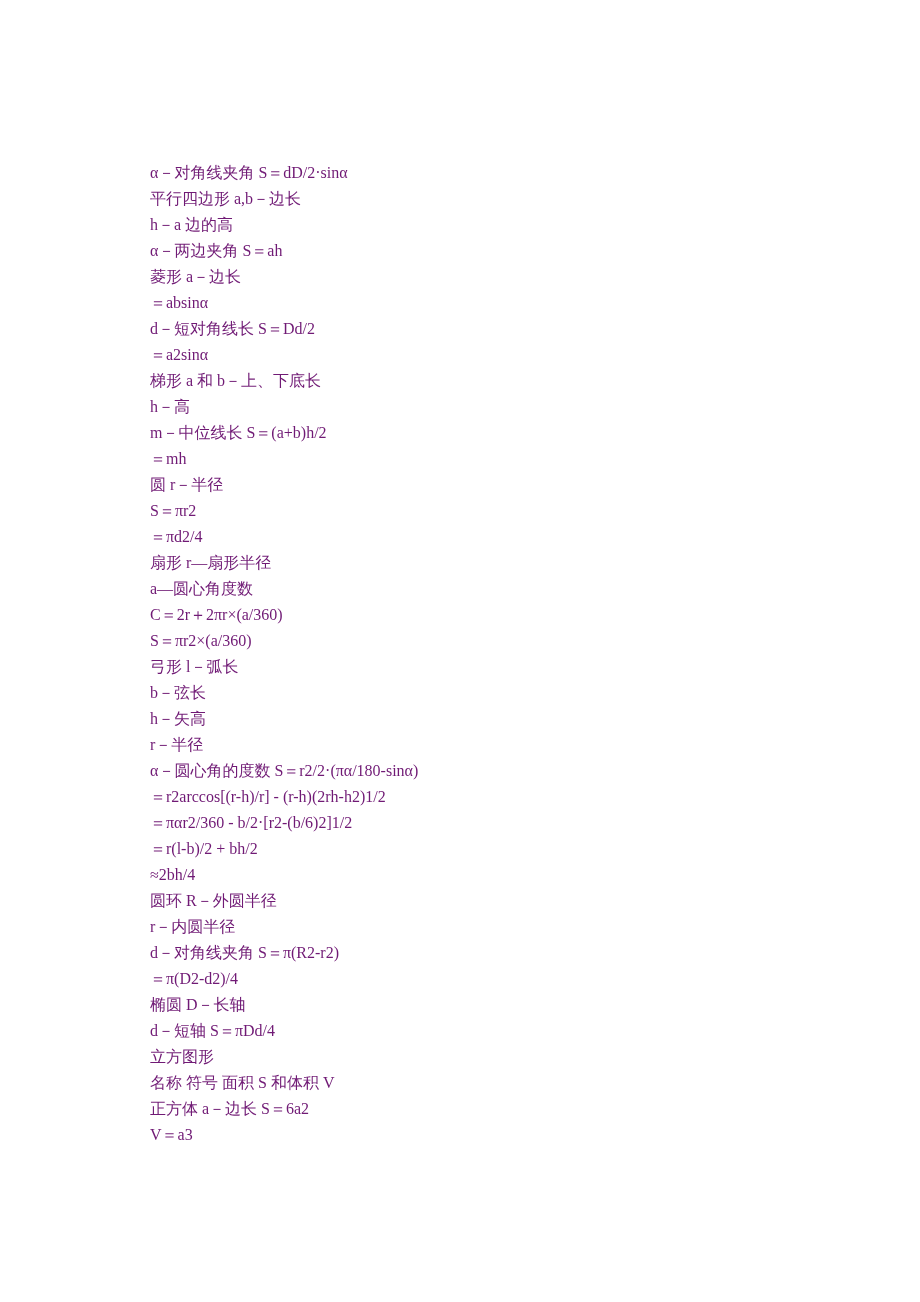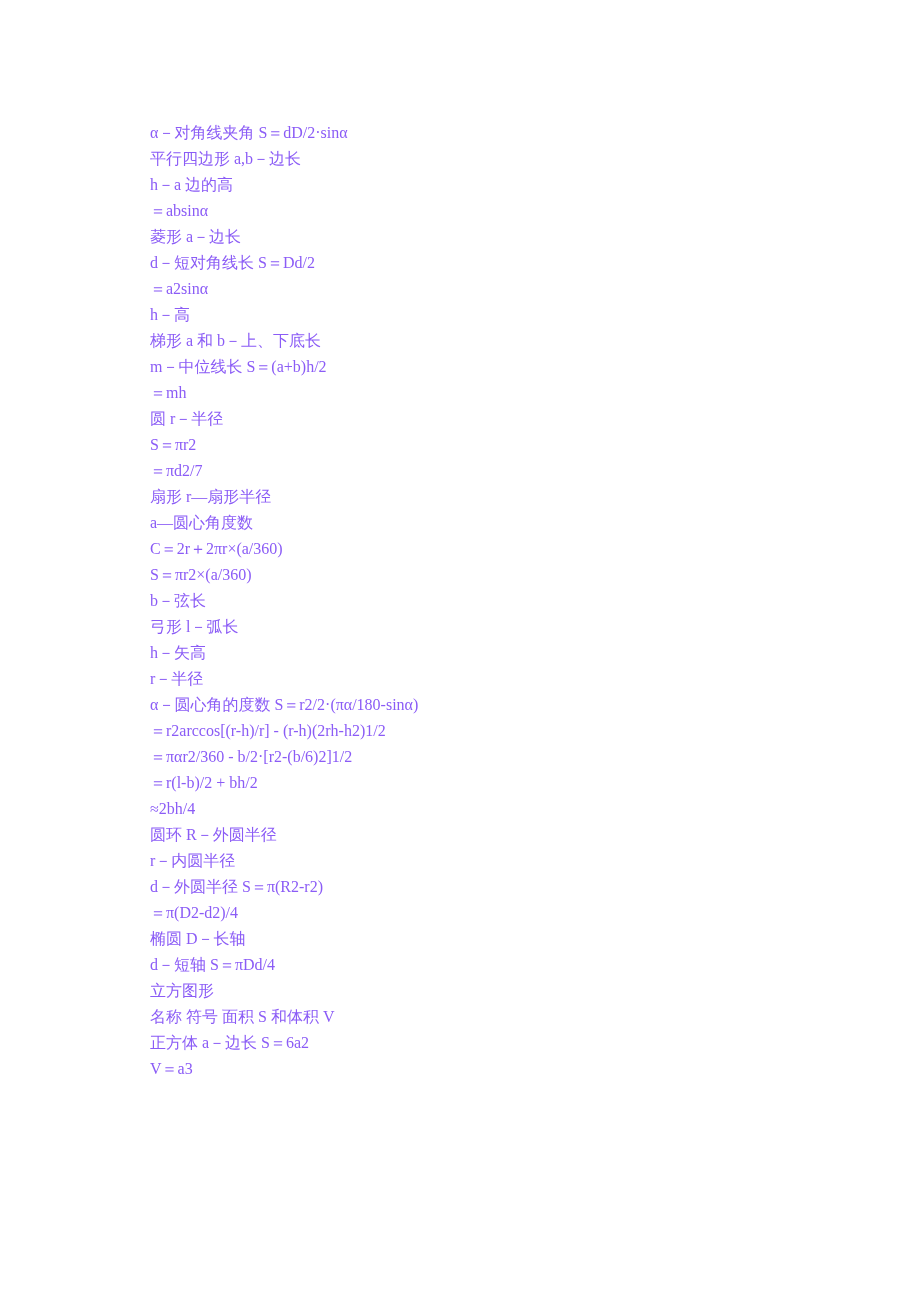--- a/index.html
+++ b/index.html
@@ -8,60 +8,62 @@
     background: #ffffff;
     font-family: "SimSun", "宋体", serif;
     width: 920px;
     height: 1302px;
     box-sizing: border-box;
   }
   .page {
     padding: 120px 130px 60px 150px;
     font-size: 16px;
     line-height: 26px;
-    color: #8b5cf6;
+    color: #701a75;
+    margin-top: 40px;
   }
   .line {
     white-space: pre-wrap;
   }
 </style>
 </head>
 <body>
 
 <div class="page">
   <div class="line">α－对角线夹角 S＝dD/2·sinα</div>
   <div class="line">平行四边形 a,b－边长</div>
   <div class="line">h－a 边的高</div>
+  <div class="line">α－两边夹角 S＝ah</div>
+  <div class="line">菱形 a－边长</div>
   <div class="line">＝absinα</div>
-  <div class="line">菱形 a－边长</div>
   <div class="line">d－短对角线长 S＝Dd/2</div>
   <div class="line">＝a2sinα</div>
+  <div class="line">梯形 a 和 b－上、下底长</div>
   <div class="line">h－高</div>
-  <div class="line">梯形 a 和 b－上、下底长</div>
   <div class="line">m－中位线长 S＝(a+b)h/2</div>
   <div class="line">＝mh</div>
   <div class="line">圆 r－半径</div>
   <div class="line">S＝πr2</div>
-  <div class="line">＝πd2/7</div>
+  <div class="line">＝πd2/4</div>
   <div class="line">扇形 r—扇形半径</div>
   <div class="line">a—圆心角度数</div>
   <div class="line">C＝2r＋2πr×(a/360)</div>
   <div class="line">S＝πr2×(a/360)</div>
+  <div class="line">弓形 l－弧长</div>
   <div class="line">b－弦长</div>
-  <div class="line">弓形 l－弧长</div>
   <div class="line">h－矢高</div>
   <div class="line">r－半径</div>
   <div class="line">α－圆心角的度数 S＝r2/2·(πα/180-sinα)</div>
   <div class="line">＝r2arccos[(r-h)/r] - (r-h)(2rh-h2)1/2</div>
   <div class="line">＝παr2/360 - b/2·[r2-(b/6)2]1/2</div>
   <div class="line">＝r(l-b)/2 + bh/2</div>
   <div class="line">≈2bh/4</div>
   <div class="line">圆环 R－外圆半径</div>
   <div class="line">r－内圆半径</div>
-  <div class="line">d－外圆半径 S＝π(R2-r2)</div>
+  <div class="line">d－对角线夹角 S＝π(R2-r2)</div>
   <div class="line">＝π(D2-d2)/4</div>
   <div class="line">椭圆 D－长轴</div>
   <div class="line">d－短轴 S＝πDd/4</div>
   <div class="line">立方图形</div>
   <div class="line">名称 符号 面积 S 和体积 V</div>
   <div class="line">正方体 a－边长 S＝6a2</div>
   <div class="line">V＝a3</div>
 </div>
 
 </body></html>

